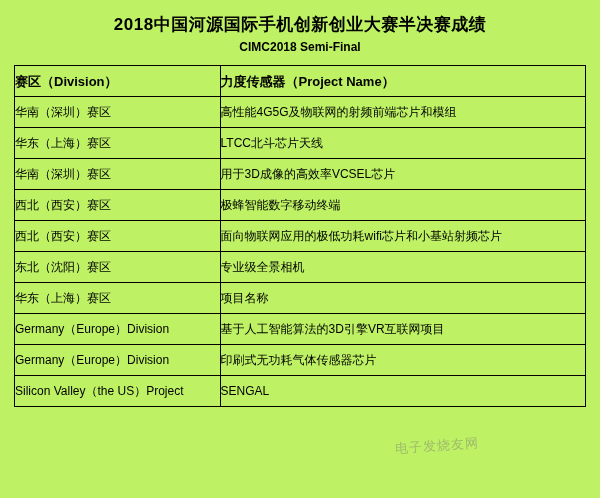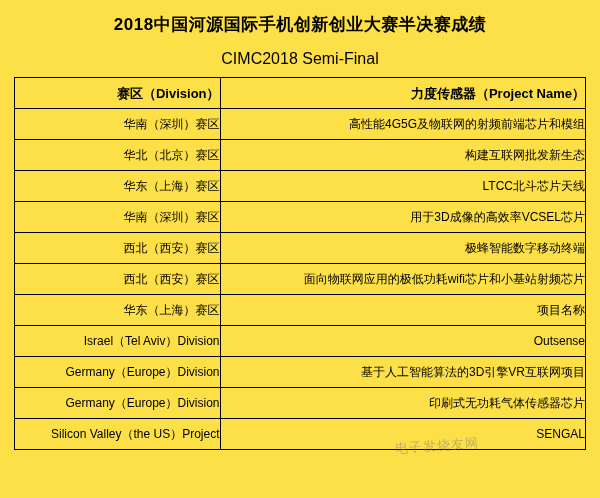--- a/index.html
+++ b/index.html
@@ -13,49 +13,49 @@
     font-family: "Liberation Sans", sans-serif;
     color: #000000;
     overflow: hidden;
   }
   .page {
     position: relative;
     width: 600px;
     height: 498px;
     box-sizing: border-box;
     padding: 10px 14px 8px 14px;
-    background: #fde047;
+    background: #bef264;
   }
   .title-block {
     text-align: center;
     margin: 4px 0 8px 0;
   }
   .title-cn {
     font-size: 17px;
     font-weight: bold;
     letter-spacing: 0.5px;
     line-height: 22px;
     color: #000;
   }
   .title-en {
-    font-size: 16px;
-    font-weight: normal;
+    font-size: 12px;
+    font-weight: bold;
     line-height: 20px;
     color: #000;
-    margin-top: 13px;
+    margin-top: 1px;
   }
   table.results {
     width: 100%;
     border-collapse: collapse;
     table-layout: fixed;
     border: 1px solid #000;
   }
   table.results td, table.results th {
     border: 1px solid #000;
-    text-align: right;
+    text-align: left;
     vertical-align: middle;
     padding: 0;
     height: 30px;
     font-size: 12px;
     font-weight: normal;
     color: #000;
     line-height: 15px;
     overflow: hidden;
     white-space: nowrap;
   }
@@ -102,46 +102,42 @@
         <th>赛区（Division）</th>
         <th>力度传感器（Project Name）</th>
       </tr>
     </thead>
     <tbody id="table-body">
         <tr>
           <td>华南（深圳）赛区</td>
           <td>高性能4G5G及物联网的射频前端芯片和模组</td>
         </tr>
         <tr>
-          <td>华北（北京）赛区</td>
-          <td>构建互联网批发新生态</td>
-        </tr>
-        <tr>
           <td>华东（上海）赛区</td>
           <td>LTCC北斗芯片天线</td>
         </tr>
         <tr>
           <td>华南（深圳）赛区</td>
           <td>用于3D成像的高效率VCSEL芯片</td>
         </tr>
         <tr>
           <td>西北（西安）赛区</td>
           <td>极蜂智能数字移动终端</td>
         </tr>
         <tr>
           <td>西北（西安）赛区</td>
           <td>面向物联网应用的极低功耗wifi芯片和小基站射频芯片</td>
         </tr>
         <tr>
+          <td>东北（沈阳）赛区</td>
+          <td>专业级全景相机</td>
+        </tr>
+        <tr>
           <td>华东（上海）赛区</td>
           <td>项目名称</td>
-        </tr>
-        <tr>
-          <td class="cell-latin">Israel（Tel Aviv）Division</td>
-          <td class="cell-latin">Outsense</td>
         </tr>
         <tr>
           <td class="cell-latin">Germany（Europe）Division</td>
           <td class="cell-latin">基于人工智能算法的3D引擎VR互联网项目</td>
         </tr>
         <tr>
           <td class="cell-latin">Germany（Europe）Division</td>
           <td class="cell-latin">印刷式无功耗气体传感器芯片</td>
         </tr>
         <tr>

